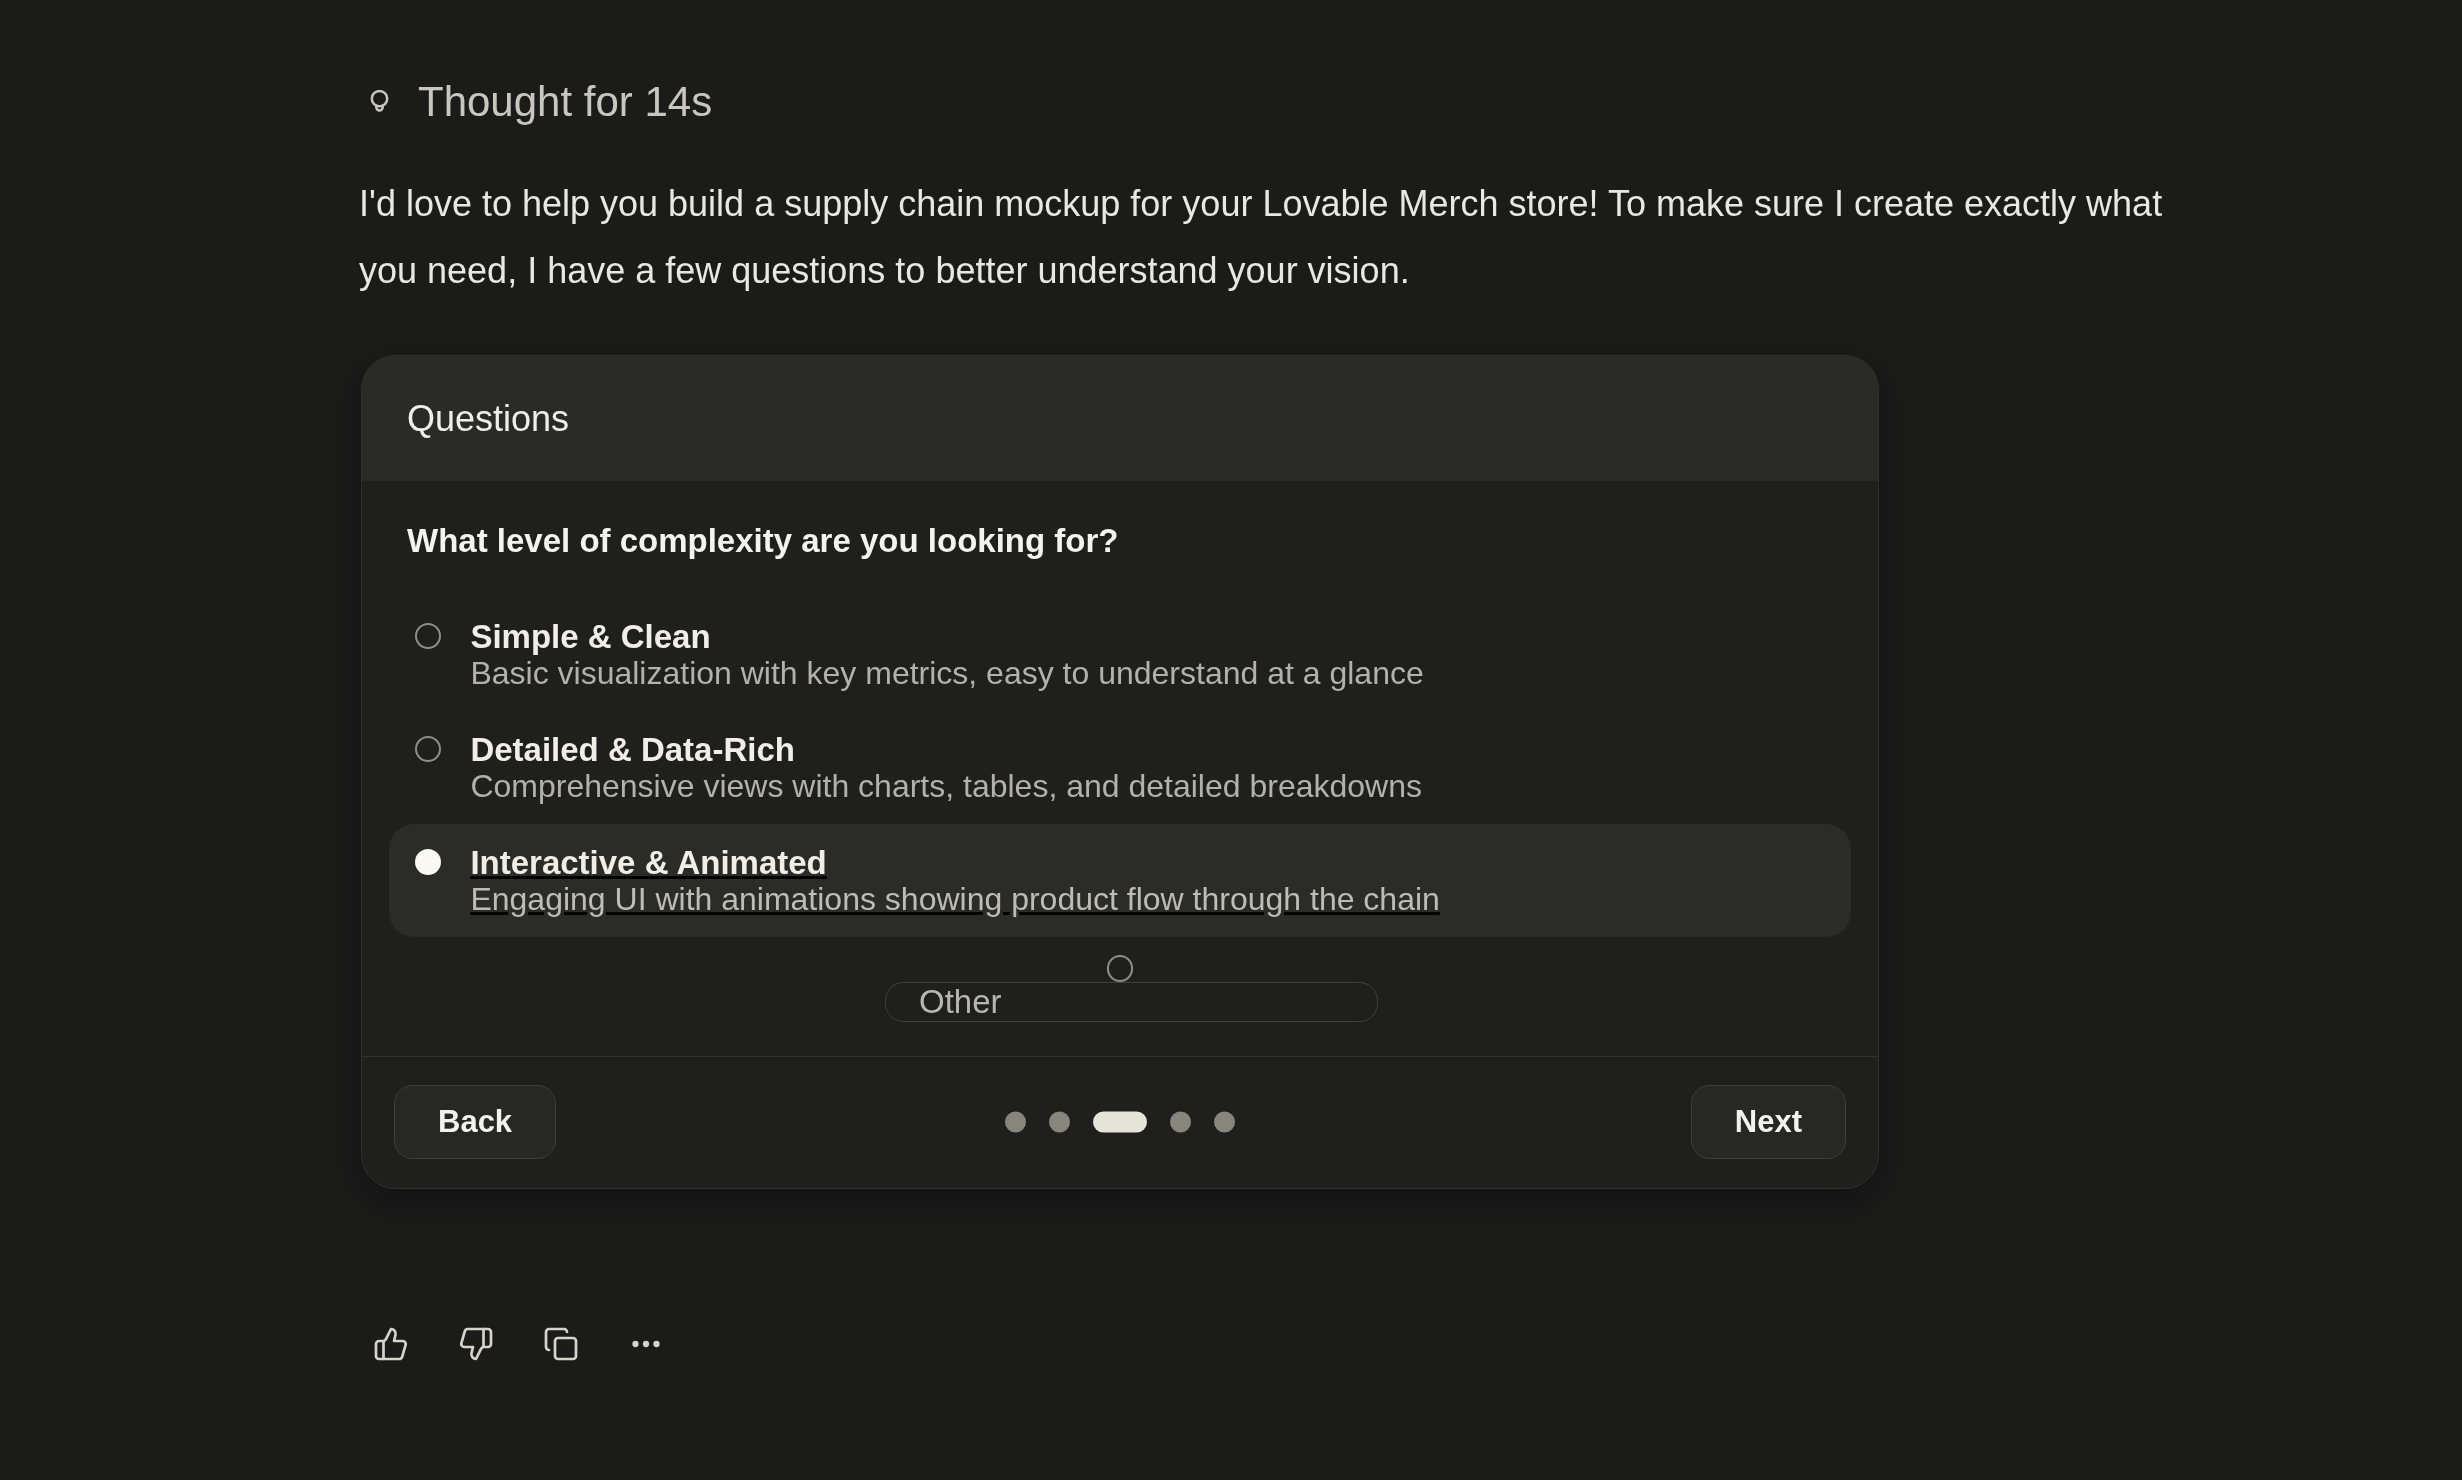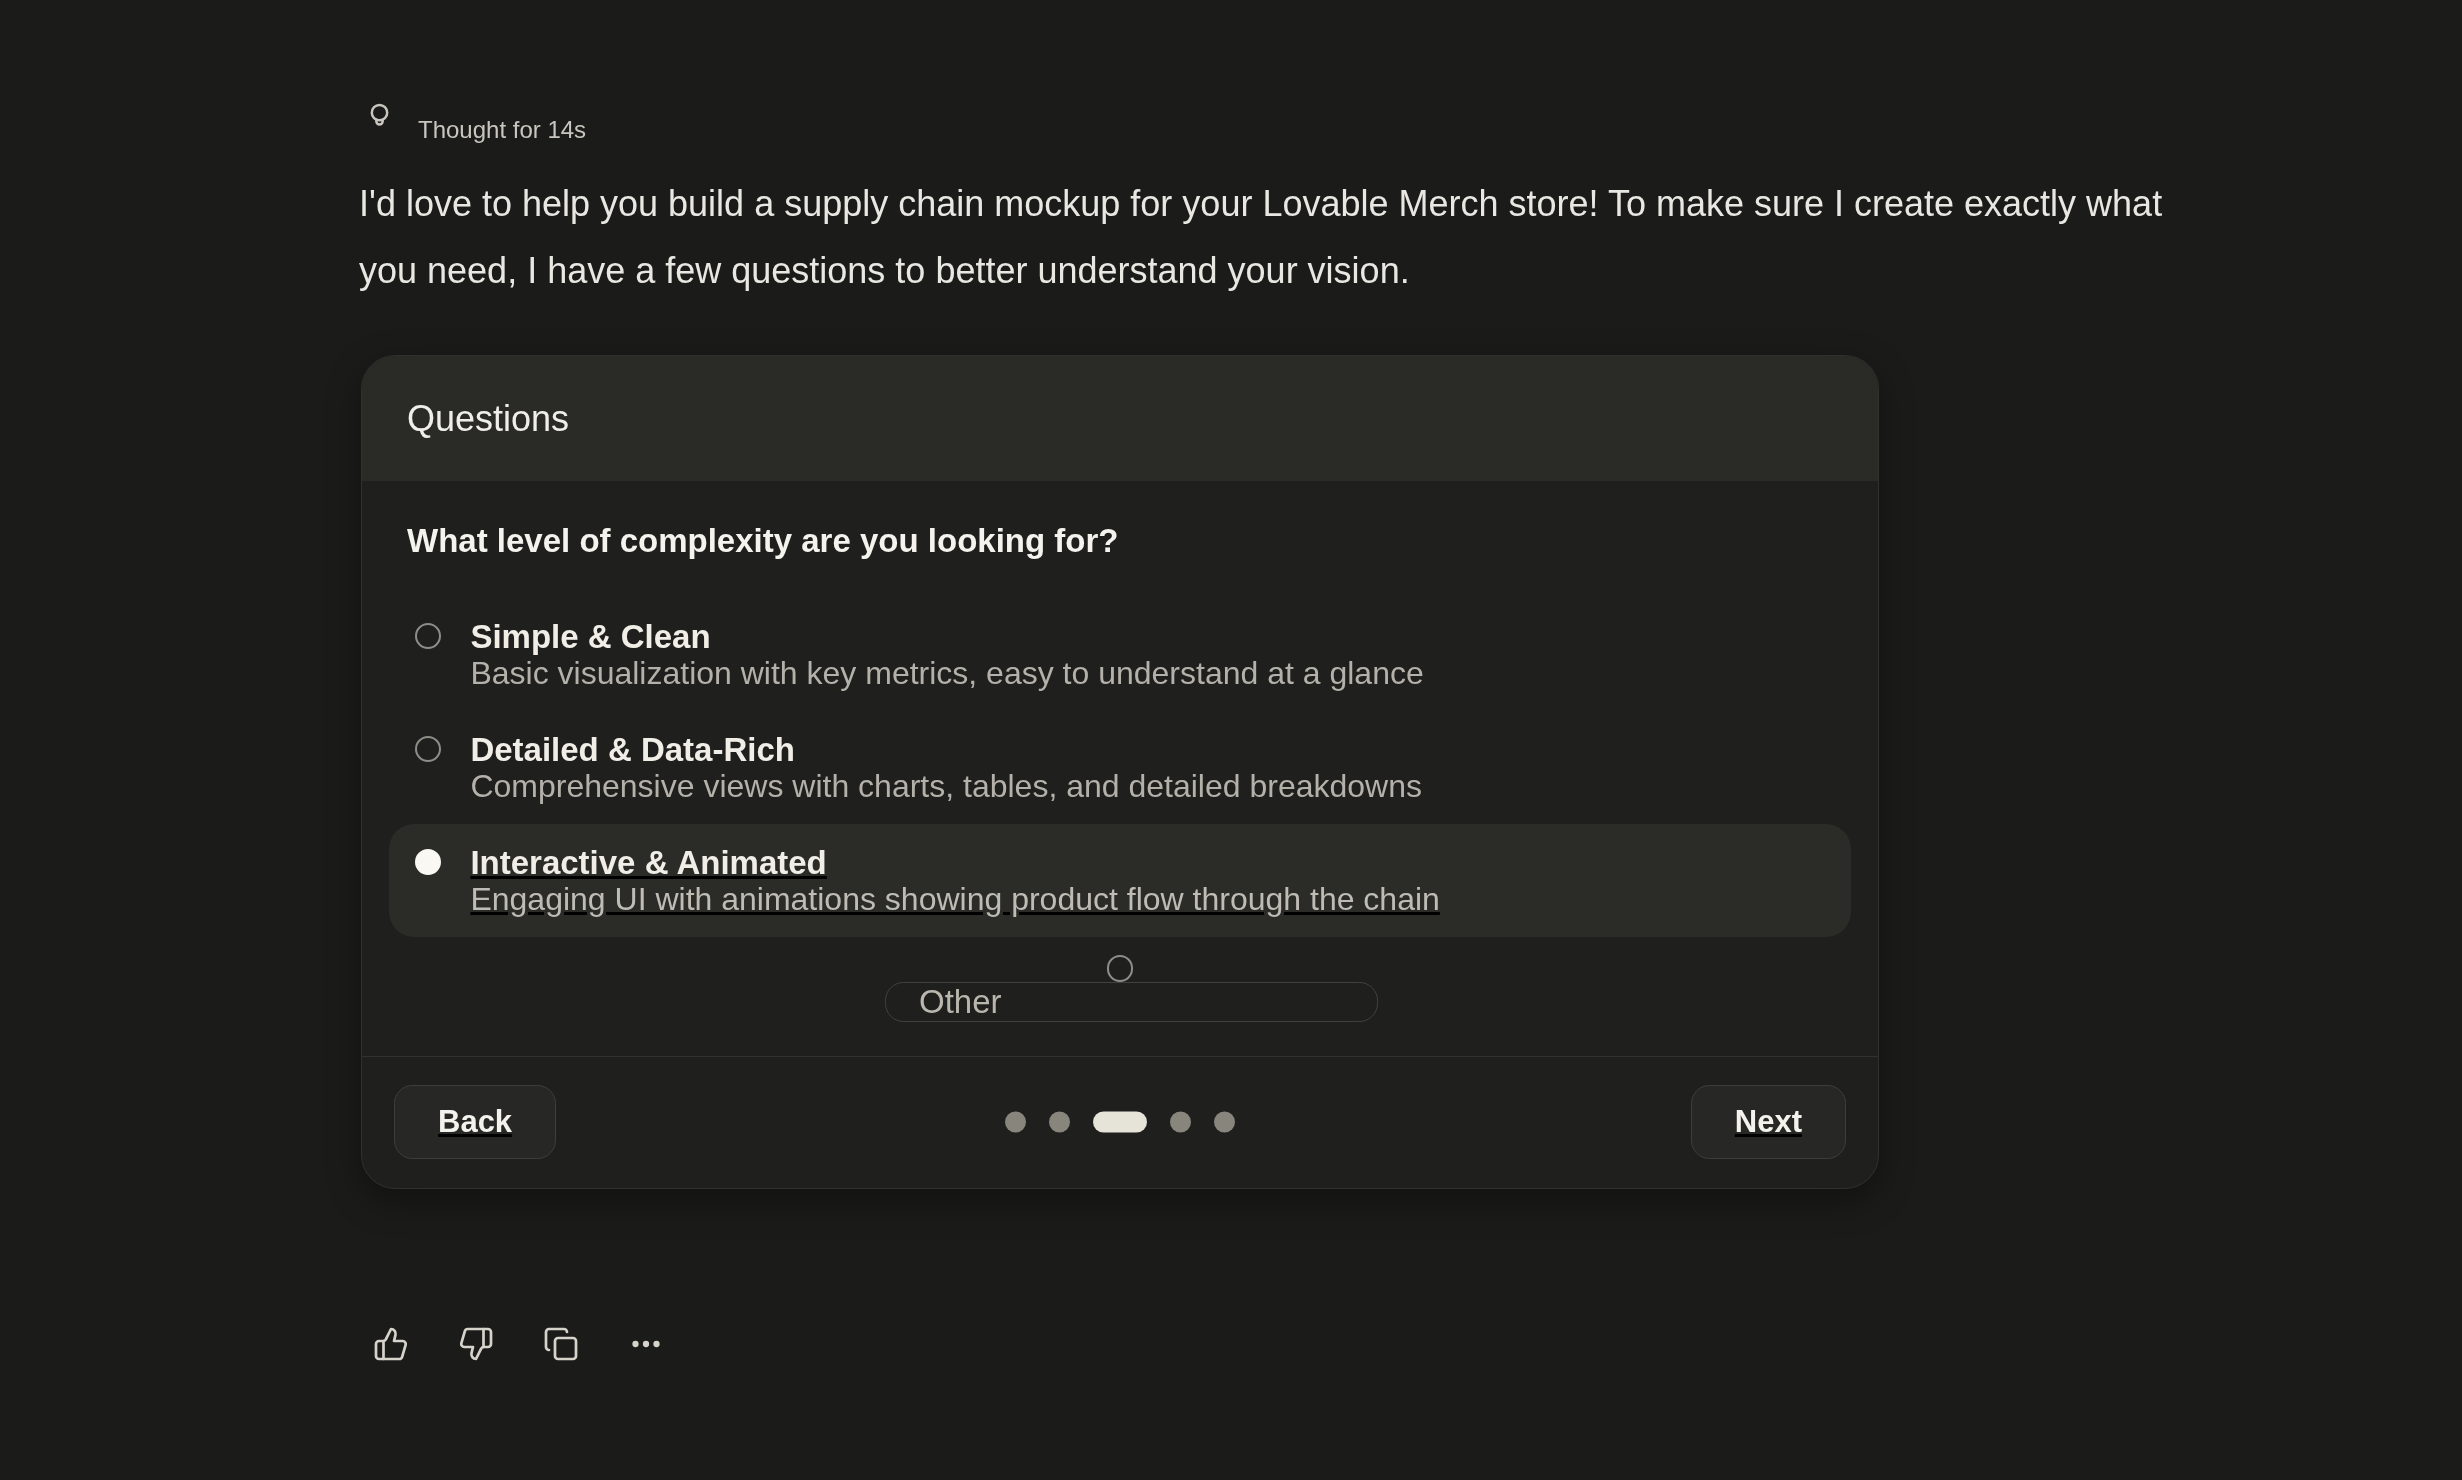--- a/index.html
+++ b/index.html
@@ -11,21 +11,21 @@
     position: relative;
   }
 
   
   .thought-row {
     position: absolute; left: 363px; top: 82px;
     display: flex; align-items: center; gap: 22px;
     color: #c9c6bf; cursor: pointer;
   }
   .thought-row svg { width: 33px; height: 33px; stroke: #c9c6bf; }
-  .thought-label { font-size: 24px; line-height: 40px; margin-top: 28px; }
+  .thought-label { font-size: 42px; line-height: 40px; }
 
   
   .message {
     position: absolute; left: 359px; top: 170px;
     width: 1863px;
     font-size: 36px; line-height: 67px;
     color: #e9e7e1;
   }
 
   
@@ -98,21 +98,20 @@
     outline: none;
   }
   .other-input::placeholder { color: #b9b6ae; opacity: 1; }
 
   .card-footer {
     height: 132px;
     border-top: 1.1px solid #31312e;
     display: flex; align-items: center; justify-content: space-between;
     padding: 8px 32px;
     position: relative;
-    text-decoration: underline;
   }
   .nav-btn {
     height: 74px;
     padding: 0 43px;
     background: #272725;
     border: 1.7px solid #3e3e3a;
     border-radius: 18.4px;
     font-family: inherit;
     font-size: 31px; font-weight: 600;
     color: #f4f2ec;

